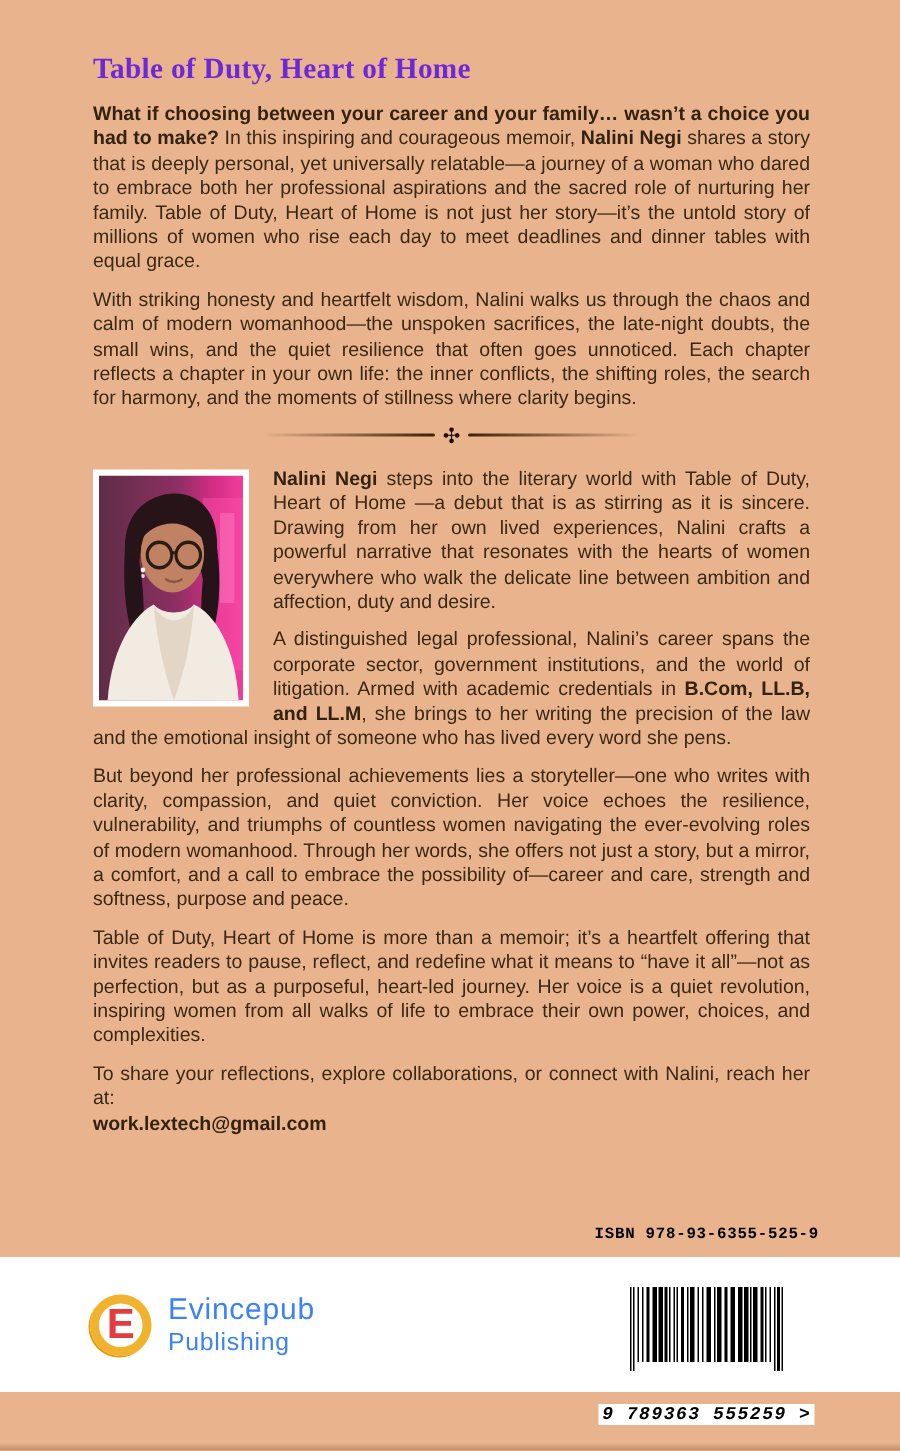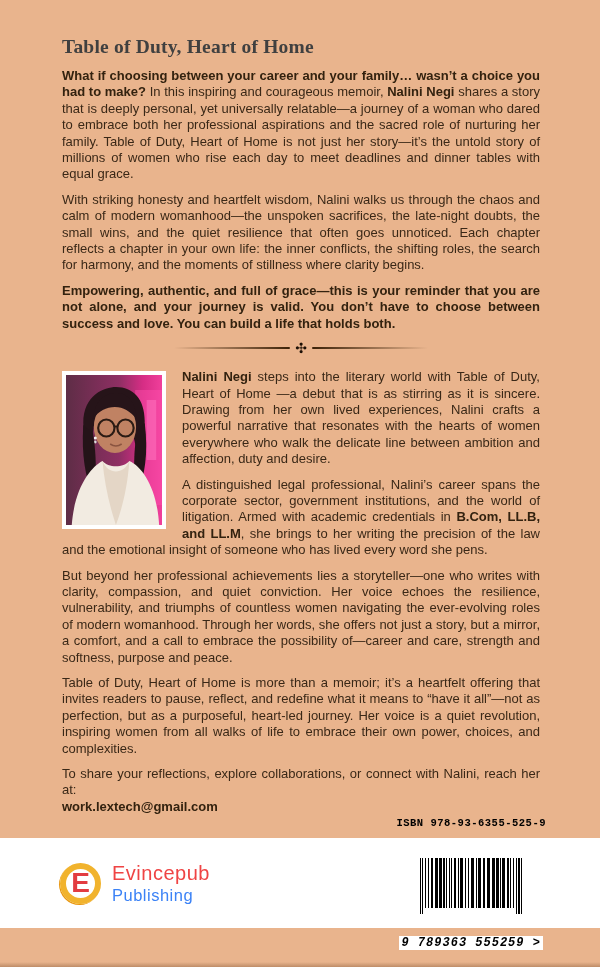--- a/index.html
+++ b/index.html
@@ -9,21 +9,21 @@
     background:#e9b48d;
     position:relative;
     overflow:hidden;
     font-family:"Liberation Sans", sans-serif;
   }
   .content {
     position:absolute; left:62px; top:36px; width:478px;
   }
   .book-title {
     font-family:"Liberation Serif", serif;
-    font-size:19.5px; font-weight:700; color:#404040;
+    font-size:19.5px; font-weight:700; color:#6d28d9;
     margin:0 0 10px 0; letter-spacing:.2px;
   }
   .para {
     margin:0 0 9px 0;
     font-size:13px; line-height:16.4px;
     text-align:justify;
     color:#3a2817;
   }
   .para.bold, .para .b { font-weight:700; color:#33220f; }
   .divider {
@@ -52,21 +52,21 @@
     padding:0 54px 0 60px;
   }
   .logo { display:flex; align-items:center; gap:11px; }
   .logo-ring {
     width:41px; height:41px; border-radius:50%;
     border:6px solid #f1b32d;
     display:flex; align-items:center; justify-content:center;
     box-shadow:-1px 1px 0 0 #e8960f;
   }
   .logo-e { font-size:28px; font-weight:700; color:#e23c41; line-height:1; }
-  .logo-name { font-size:20px; color:#ef4444; letter-spacing:.5px; }
+  .logo-name { font-size:20px; color:#3b82f6; letter-spacing:.5px; }
   .logo-sub  { font-size:16.5px; color:#3b82f6; letter-spacing:.5px; margin-top:1px; }
   .barcode { display:flex; flex-direction:column; align-items:center;gap:27px; }
   .isbn-label {
     font-family:"Liberation Mono", monospace;
     font-size:10.5px; font-weight:700; color:#000;
     letter-spacing:.5px; margin-bottom:2px; white-space:nowrap;
   }
   .bars { height:56px; display:flex; align-items:flex-start; }
   .bar  { display:inline-block; background:#000; height:50px; }
   .bar.tall { height:56px; }
@@ -87,21 +87,20 @@
 
 <div class="content">
 
   <h1 class="book-title">Table of Duty, Heart of Home</h1>
 
   <p class="para"><span class="b">What if choosing between your career and your family… wasn’t a choice you had to make?</span><span> In this inspiring and courageous memoir, </span><span class="b">Nalini Negi</span><span> shares a story that is deeply personal, yet universally relatable—a journey of a woman who dared to embrace both her professional aspirations and the sacred role of nurturing her family. Table of Duty, Heart of Home is not just her story—it’s the untold story of millions of women who rise each day to meet deadlines and dinner tables with equal grace.</span></p>
 
   <p class="para">With striking honesty and heartfelt wisdom, Nalini walks us through the chaos and calm of modern womanhood—the unspoken sacrifices, the late-night doubts, the small wins, and the quiet resilience that often goes unnoticed. Each chapter reflects a chapter in your own life: the inner conflicts, the shifting roles, the search for harmony, and the moments of stillness where clarity begins.</p>
 
 
-  <p class="para bold">Empowering, authentic, and full of grace—this is your reminder that you are not alone, and your journey is valid. You don’t have to choose between success and love. You can build a life that holds both.</p>
 
 
   <div class="divider">
     <span class="line left"></span>
     <span class="ornament">✣</span>
     <span class="line right"></span>
   </div>
 
   <div class="author-section">
     <div class="photo-frame">

